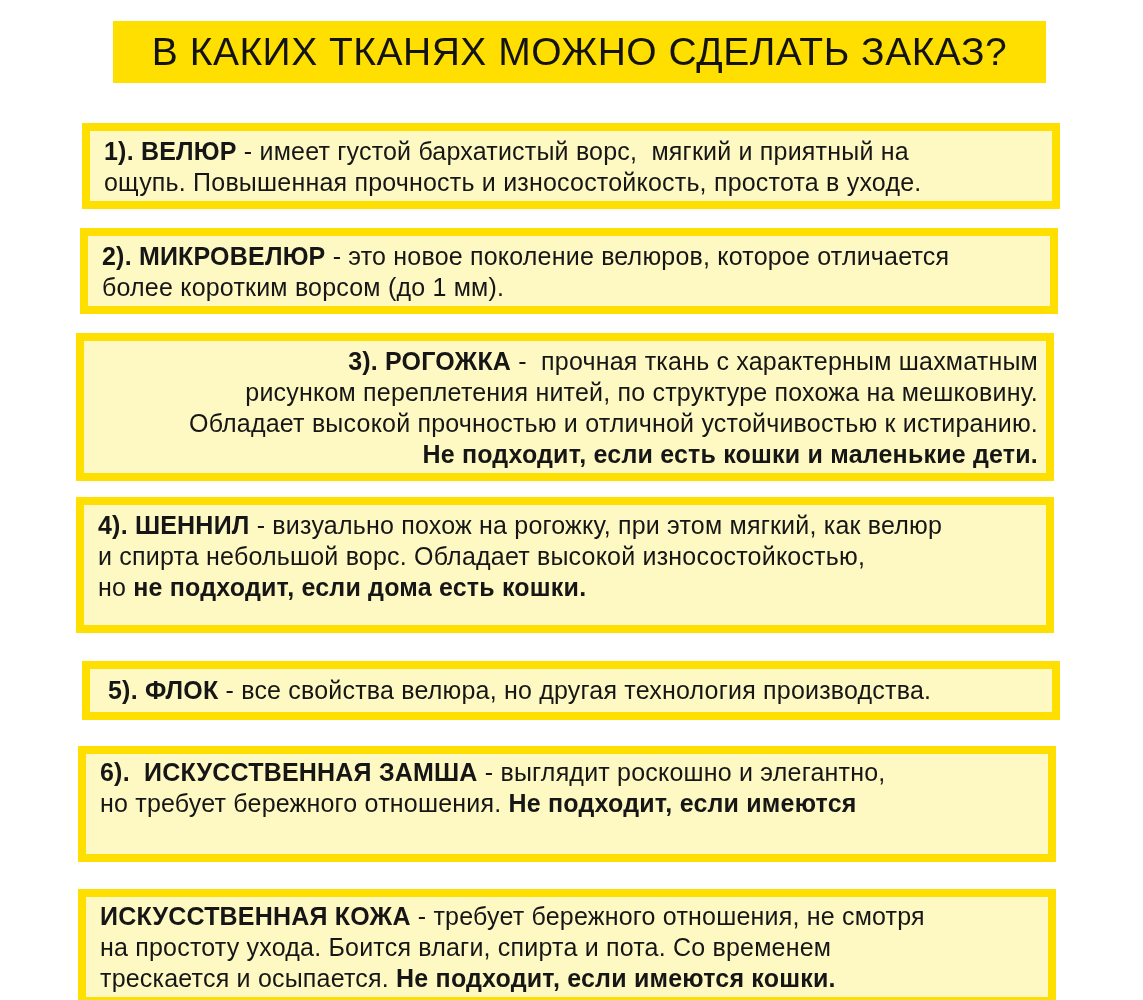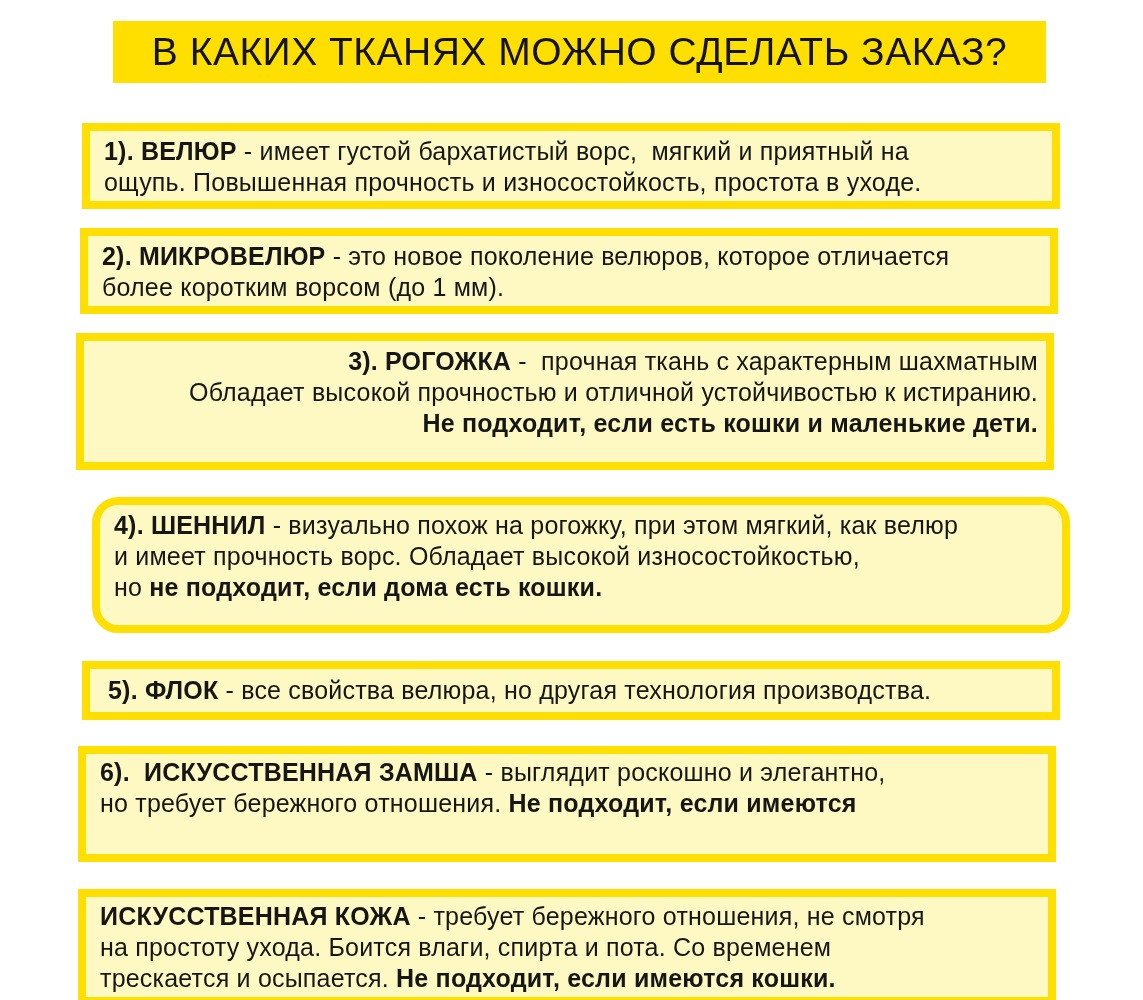--- a/index.html
+++ b/index.html
@@ -27,21 +27,21 @@
     font-size: 25px; line-height: 31px; letter-spacing: 0.2px;
     color: var(--ink);
   }
   .box .line { white-space: pre-wrap; }
   .seg { font-weight: normal; }
   .seg.bold { font-weight: bold; }
 
   .box-1 { top: 123px; left: 82px; min-height: 80px;  }
   .box-2 { top: 228px; left: 80px; min-height: 77px;  }
   .box-3 { top: 333px; left: 76px; min-height: 137px; text-align: right; }
-  .box-4 { top: 497px; left: 92px; min-height: 136px; padding-bottom: 16px; border-radius: 26px; }
+  .box-4 { top: 497px; left: 76px; min-height: 136px; padding-bottom: 16px; }
   .box-5 { top: 661px; left: 82px; min-height: 56px;  padding-top: 6px; padding-bottom: 6px; padding-left: 18px; }
   .box-6 { top: 746px; left: 78px; min-height: 116px; padding-top: 3px; }
   .box-7 { top: 889px; left: 78px; min-height: 102px; padding-top: 4px; }
 </style>
 </head>
 <body>
 
 <div class="page">
   <div class="title-banner">
     <span class="title-text">В КАКИХ ТКАНЯХ МОЖНО СДЕЛАТЬ ЗАКАЗ?</span>
@@ -50,26 +50,27 @@
       <div class="box box-1">
         <div class="line"><span class="seg bold">1). ВЕЛЮР</span><span class="seg"> - имеет густой бархатистый ворс,  мягкий и приятный на</span></div>
         <div class="line"><span class="seg">ощупь. Повышенная прочность и износостойкость, простота в уходе.</span></div>
       </div>
       <div class="box box-2">
         <div class="line"><span class="seg bold">2). МИКРОВЕЛЮР</span><span class="seg"> - это новое поколение велюров, которое отличается</span></div>
         <div class="line"><span class="seg">более коротким ворсом (до 1 мм).</span></div>
       </div>
       <div class="box box-3">
         <div class="line"><span class="seg bold">3). РОГОЖКА</span><span class="seg"> -  прочная ткань с характерным шахматным</span></div>
+        <div class="line"><span class="seg">рисунком переплетения нитей, по структуре похожа на мешковину.</span></div>
         <div class="line"><span class="seg">Обладает высокой прочностью и отличной устойчивостью к истиранию.</span></div>
         <div class="line"><span class="seg bold">Не подходит, если есть кошки и маленькие дети.</span></div>
       </div>
       <div class="box box-4">
         <div class="line"><span class="seg bold">4). ШЕННИЛ</span><span class="seg"> - визуально похож на рогожку, при этом мягкий, как велюр</span></div>
-        <div class="line"><span class="seg">и имеет прочность ворс. Обладает высокой износостойкостью,</span></div>
+        <div class="line"><span class="seg">и спирта небольшой ворс. Обладает высокой износостойкостью,</span></div>
         <div class="line"><span class="seg">но </span><span class="seg bold">не подходит, если дома есть кошки.</span></div>
       </div>
       <div class="box box-5">
         <div class="line"><span class="seg bold">5). ФЛОК</span><span class="seg"> - все свойства велюра, но другая технология производства.</span></div>
       </div>
       <div class="box box-6">
         <div class="line"><span class="seg bold">6).  ИСКУССТВЕННАЯ ЗАМША</span><span class="seg"> - выглядит роскошно и элегантно,</span></div>
         <div class="line"><span class="seg">но требует бережного отношения. </span><span class="seg bold">Не подходит, если имеются</span></div>
       </div>
       <div class="box box-7">

